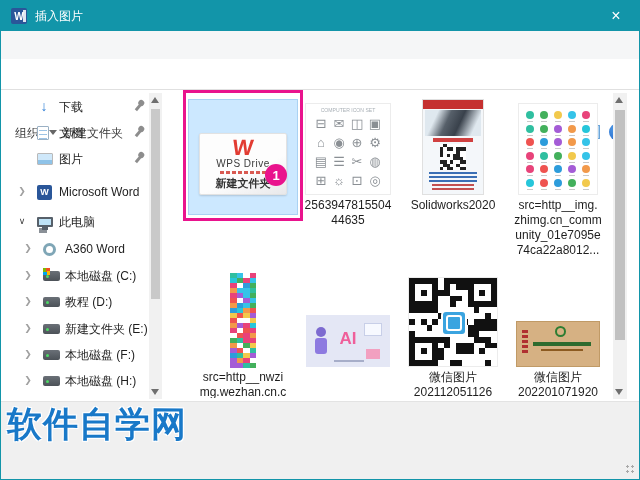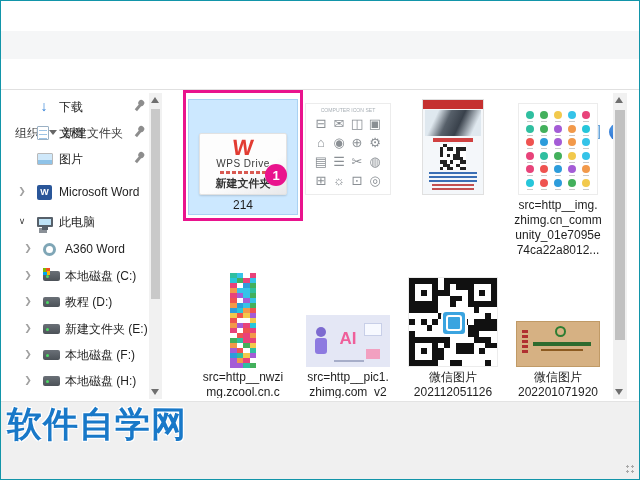--- a/index.html
+++ b/index.html
@@ -140,20 +140,25 @@
   .wm1 { font-size:35px; font-weight:bold; color:#1878c8; letter-spacing:1px; line-height:42px;
          text-shadow:-1px -1px 0 #fff, 1px -1px 0 #fff, -1px 1px 0 #fff, 1px 1px 0 #fff; }
   .wm2 { font-size:14px; font-weight:bold; color:#53aee4; letter-spacing:1.5px; margin-top:1px;
          text-shadow:-1px -1px 0 #fff, 1px 1px 0 #fff; }
 </style>
 </head>
 <body>
 
 <div id="win">
 
+  <div class="titlebar">
+    <span class="ic-word"></span>
+    <span class="title-text">插入图片</span>
+    <span class="close-btn">×</span>
+  </div>
 
   <div class="navbar">
     <span class="nav-glyph g-back">←</span>
     <span class="nav-glyph g-fwd">→</span>
     <span class="nav-glyph g-navdrop">∨</span>
     <span class="nav-glyph g-up">↑</span>
     <div class="crumb">
       <span class="mini-img"></span>
       <span class="crumb-sep">›</span>
       <span class="crumb-item">此电脑</span>
@@ -257,21 +262,20 @@
     </div>
   <div class="file-cell" style="left: 192px; top: 7px;">
         <div class="thumbbox">
           <div class="t-wps">
             <div class="logo">W</div>
             <div class="brand">WPS Drive</div>
             <div class="slogan"></div>
             <div class="cap">新建文件夹</div>
           </div>
         </div>
-        <div class="flabel">214</div>
       </div>
       <div class="file-cell" style="left: 297px; top: 7px;">
         <div class="thumbbox">
           <div class="t-iconset">
             <div class="hdr">COMPUTER ICON SET</div>
             <div class="grid">
               <span>⊟</span>
               <span>✉</span>
               <span>◫</span>
               <span>▣</span>
@@ -283,20 +287,22 @@
               <span>☰</span>
               <span>✂</span>
               <span>◍</span>
               <span>⊞</span>
               <span>☼</span>
               <span>⊡</span>
               <span>◎</span>
             </div>
           </div>
         </div>
+        <div class="flabel">2563947815504
+44635</div>
       </div>
       <div class="file-cell" style="left: 402px; top: 7px;">
         <div class="thumbbox">
           <div class="t-poster">
             <div class="bar"></div>
             <div class="ill"></div>
             <div class="rline"></div>
             <div style="width: 26px; height: 26px; margin: 2px auto; display: grid; grid-template-columns: repeat(8, 1fr); background: rgb(255, 255, 255);">
               <span style="background: rgb(255, 255, 255);"></span>
               <span style="background: rgb(34, 34, 34);"></span>
@@ -365,20 +371,21 @@
             </div>
             <div class="lines">
               <div class="bl"></div>
               <div class="bl"></div>
               <div class="bl"></div>
               <div class="rl"></div>
               <div class="rl"></div>
             </div>
           </div>
         </div>
+        <div class="flabel">Solidworks2020</div>
       </div>
       <div class="file-cell" style="left: 507px; top: 7px;">
         <div class="thumbbox">
           <div class="t-dots">
             <span class="d" style="background: rgb(47, 191, 160);"></span>
             <span class="d" style="background: rgb(67, 176, 92);"></span>
             <span class="d" style="background: rgb(242, 201, 76);"></span>
             <span class="d" style="background: rgb(53, 195, 232);"></span>
             <span class="d" style="background: rgb(232, 67, 122);"></span>
             <span class="d" style="background: rgb(47, 191, 160);"></span>
@@ -488,35 +495,33 @@
             <span style="height: 5px; background: rgb(242, 153, 74);"></span>
             <span style="height: 5px; background: rgb(232, 67, 122);"></span>
             <span style="height: 5px; background: rgb(255, 255, 255);"></span>
             <span style="height: 5px; background: rgb(164, 92, 214);"></span>
             <span style="height: 5px; background: rgb(164, 92, 214);"></span>
             <span style="height: 5px; background: rgb(47, 191, 160);"></span>
             <span style="height: 5px; background: rgb(67, 176, 92);"></span>
           </div>
         </div>
         <div class="flabel clip">src=http__nwzi
-mg.zcool.cn.c</div>
+mg.wezhan.cn.c</div>
       </div>
       <div class="file-cell" style="left: 297px; top: 179px;">
         <div class="thumbbox">
           <div class="t-ai">
             <span class="p1"></span>
             <span class="p2"></span>
             <span class="s1"></span>
             <span class="s2"></span>
             <span class="s3"></span>
             <div class="cap">AI</div>
           </div>
         </div>
-        <div class="flabel clip">src=http__pic1.
-zhimg.com_v2</div>
       </div>
       <div class="file-cell" style="left: 402px; top: 179px;">
         <div class="thumbbox">
           <div class="t-qr">
             <span class="c" style="background: rgb(17, 17, 17);"></span>
             <span class="c" style="background: rgb(17, 17, 17);"></span>
             <span class="c" style="background: rgb(17, 17, 17);"></span>
             <span class="c" style="background: rgb(17, 17, 17);"></span>
             <span class="c" style="background: rgb(17, 17, 17);"></span>
             <span class="c" style="background: rgb(255, 255, 255);"></span>

